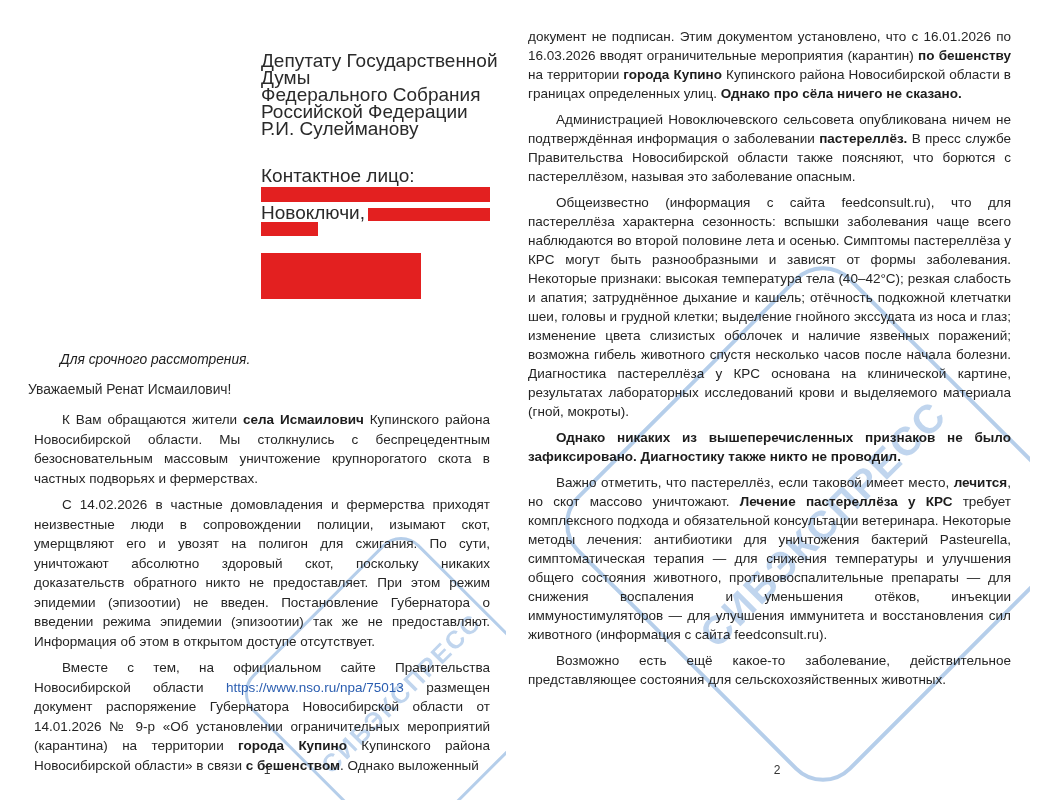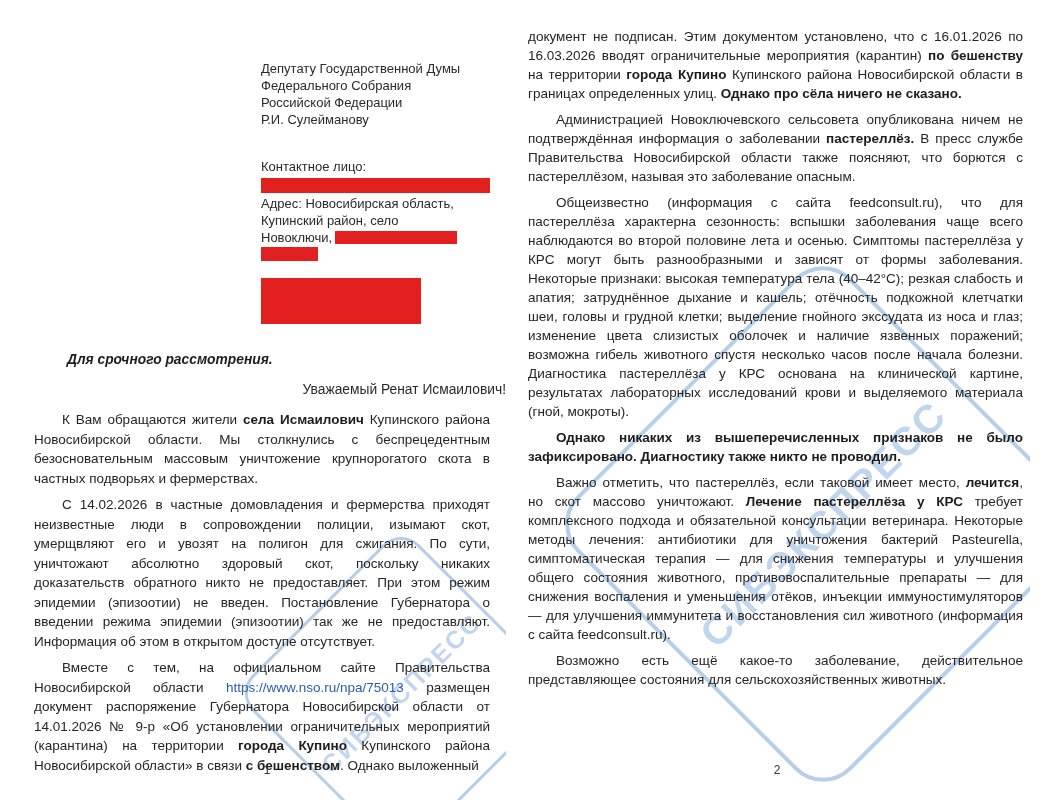--- a/index.html
+++ b/index.html
@@ -5,37 +5,37 @@
   html,body{margin:0;padding:0;}
   body{
     width:1053px;height:800px;overflow:hidden;background:#ffffff;position:relative;
     font-family:"Liberation Sans","DejaVu Sans",sans-serif;color:#222;
   }
   .page{position:absolute;top:0;height:800px;overflow:hidden;background:transparent;}
   #page1{left:28px;width:478px;}
   #page2{left:524px;width:506px;}
 
   
-  .header-block{position:absolute;left:233px;top:60px;width:240px;font-size:13px;line-height:17px;color:#2a2a2a;}
+  .header-block{position:absolute;left:233px;top:52px;width:240px;font-size:19px;line-height:17px;color:#2a2a2a;}
   .header-block .gap{height:15px;}
   .header-block .gap2{height:17px;}
 
   
   .redact{background:var(--red,#e32020);}
   .redact.bar1{width:229px;height:15px;margin:3px 0 2px 0;}
   .redact.inline2{display:inline-block;width:122px;height:13px;margin-left:3px;vertical-align:-2px;}
   .redact.bar3{width:57px;height:14px;margin-top:1px;}
   .redact.big{width:160px;height:46px;}
 
-  .urgent{position:absolute;left:39px;top:352px;font-size:13.8px;font-weight:bold;font-style:italic;color:#1d1d1d;}
-  .salutation{position:absolute;left:0;top:382px;width:100%;text-align:right;font-size:13.8px;color:#2a2a2a;}
+  .urgent{position:absolute;left:32px;top:352px;font-size:13.8px;font-weight:normal;font-style:italic;color:#1d1d1d;}
+  .salutation{position:absolute;left:0;top:382px;width:100%;text-align:left;font-size:13.8px;color:#2a2a2a;}
 
   .bodytext{position:absolute;font-size:13.5px;color:#252525;}
   #page1 .bodytext{left:6px;right:16px;top:410px;line-height:19.5px;}
-  #page2 .bodytext{left:4px;right:7px;top:27px;line-height:19px;}
+  #page2 .bodytext{left:4px;right:19px;top:27px;line-height:19px;}
   .para{text-align:justify;text-indent:28px;margin:0 0 7px 0;}
   .para.noindent{text-indent:0;}
   .para b{font-weight:bold;color:#1c1c1c;}
   .doc-link{color:var(--link,#2a5db0);cursor:pointer;}
 
   .pagenum{position:absolute;top:763px;left:0;width:100%;text-align:center;font-size:12px;color:#333;}
 
   
   .stamp{
     position:absolute;display:flex;align-items:center;justify-content:center;
@@ -60,24 +60,20 @@
     <div>
         <div>Депутату Государственной Думы</div>
         <div>Федерального Собрания</div>
         <div>Российской Федерации</div>
         <div>Р.И. Сулейманову</div>
       </div>
     <div class="gap"></div>
     <div class="gap"></div>
     <div>Контактное лицо:</div>
     <div class="redact bar1"></div>
-    <div>
-        <div>Адрес: Новосибирская область,</div>
-        <div>Купинский район, село</div>
-      </div>
     <div><span>Новоключи,</span><span class="redact inline2"></span></div>
     <div class="redact bar3"></div>
     <div class="gap2"></div>
     <div class="redact big"></div>
   </div>
 
   <div class="urgent">Для срочного рассмотрения.</div>
   <div class="salutation">Уважаемый Ренат Исмаилович!</div>
   <div class="bodytext">
       <p class="para"><span>К Вам обращаются жители </span><b>села Исмаилович</b><span> Купинского района Новосибирской области.  Мы столкнулись с беспрецедентным безосновательным массовым уничтожение крупнорогатого скота в частных подворьях и фермерствах.</span></p>

